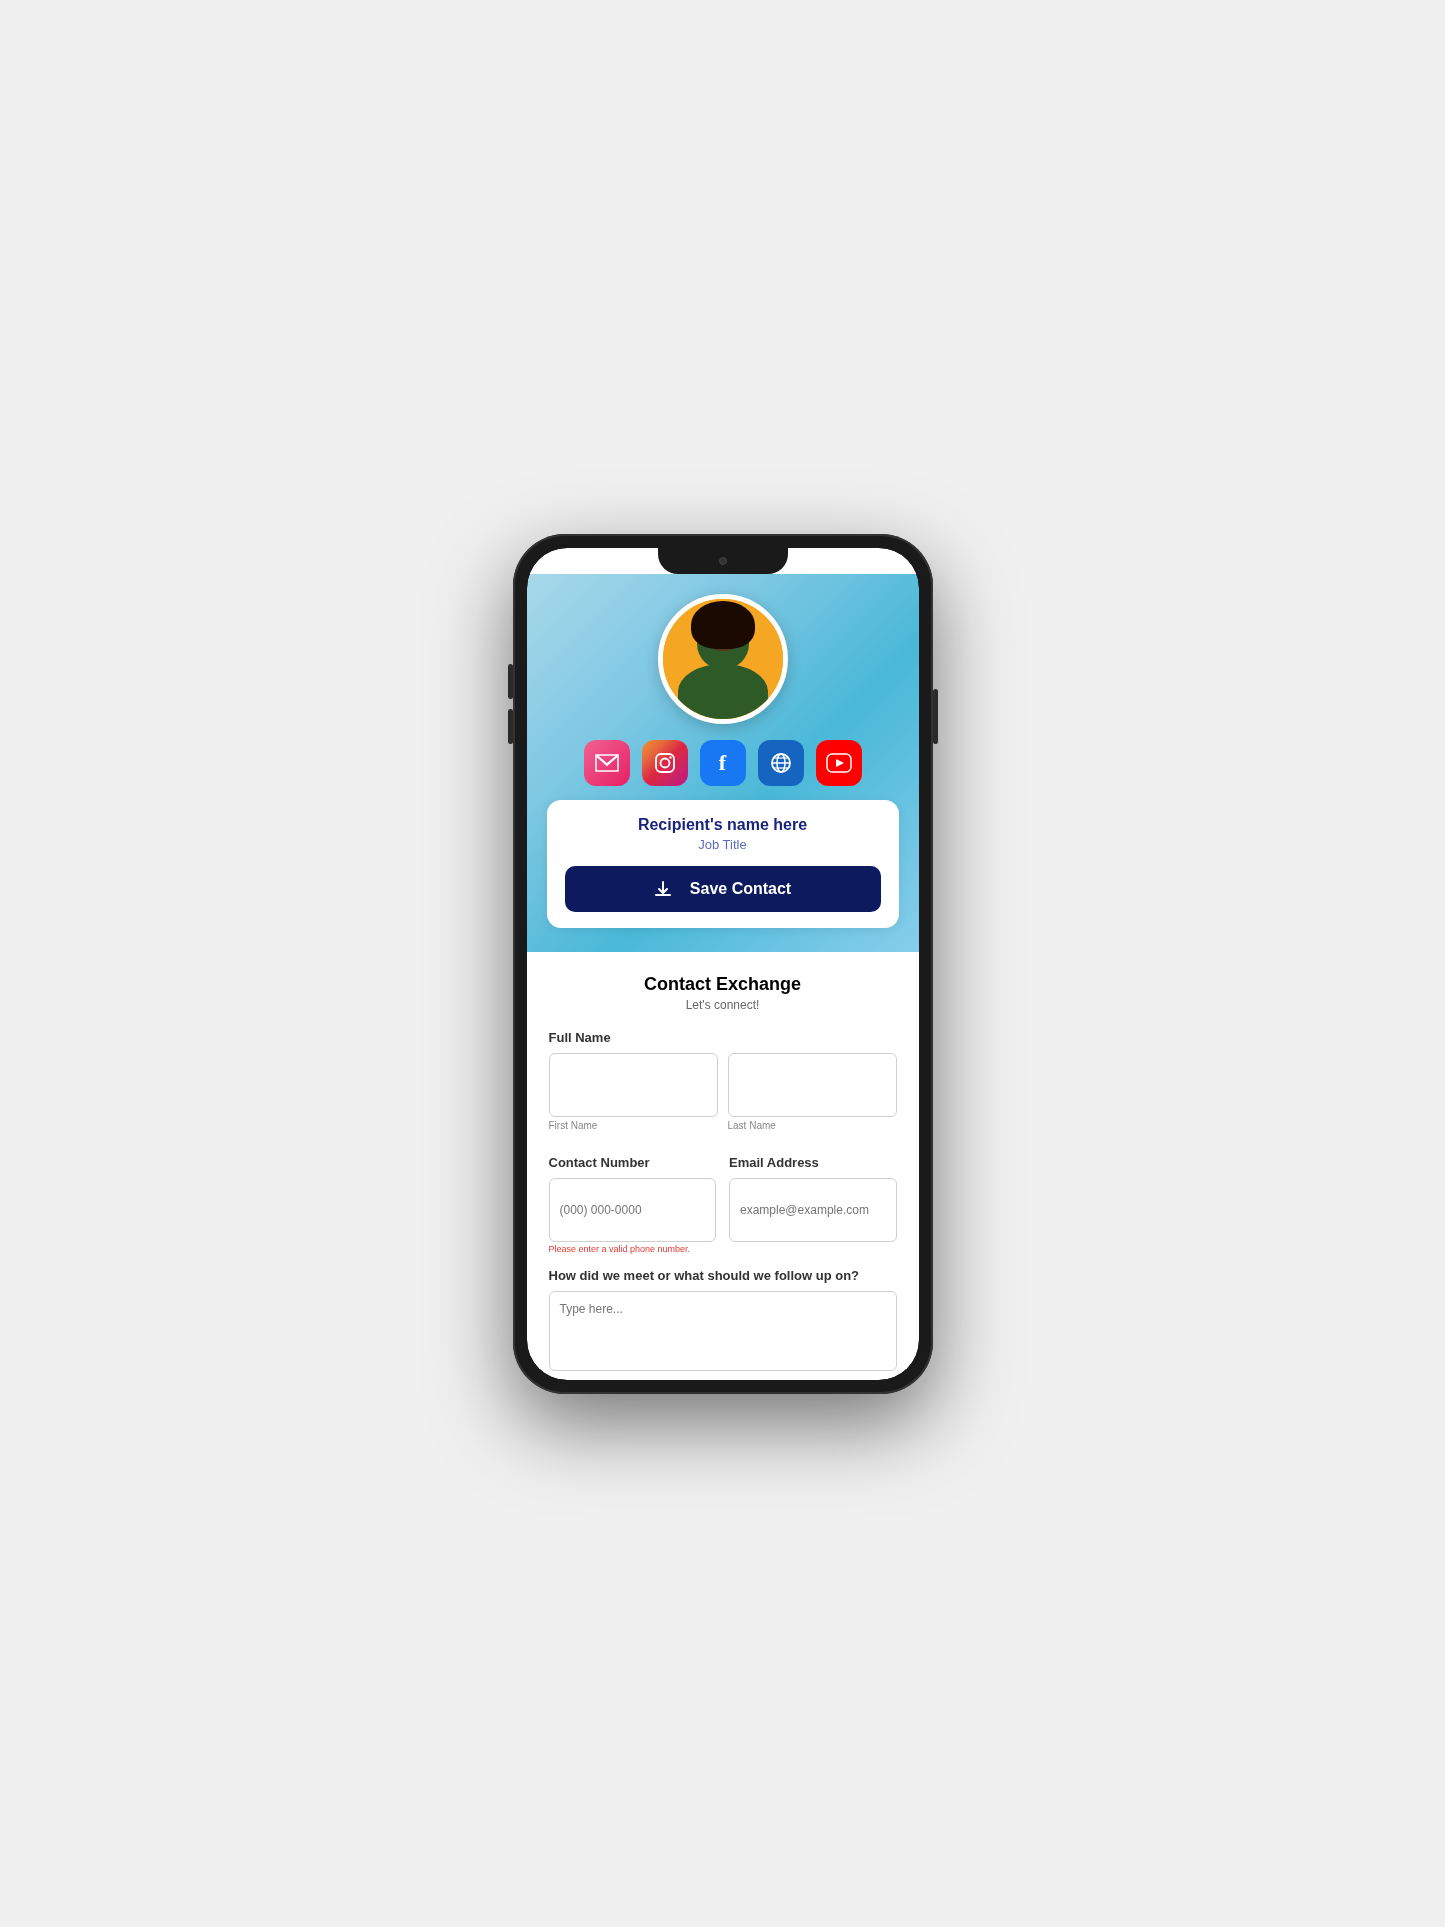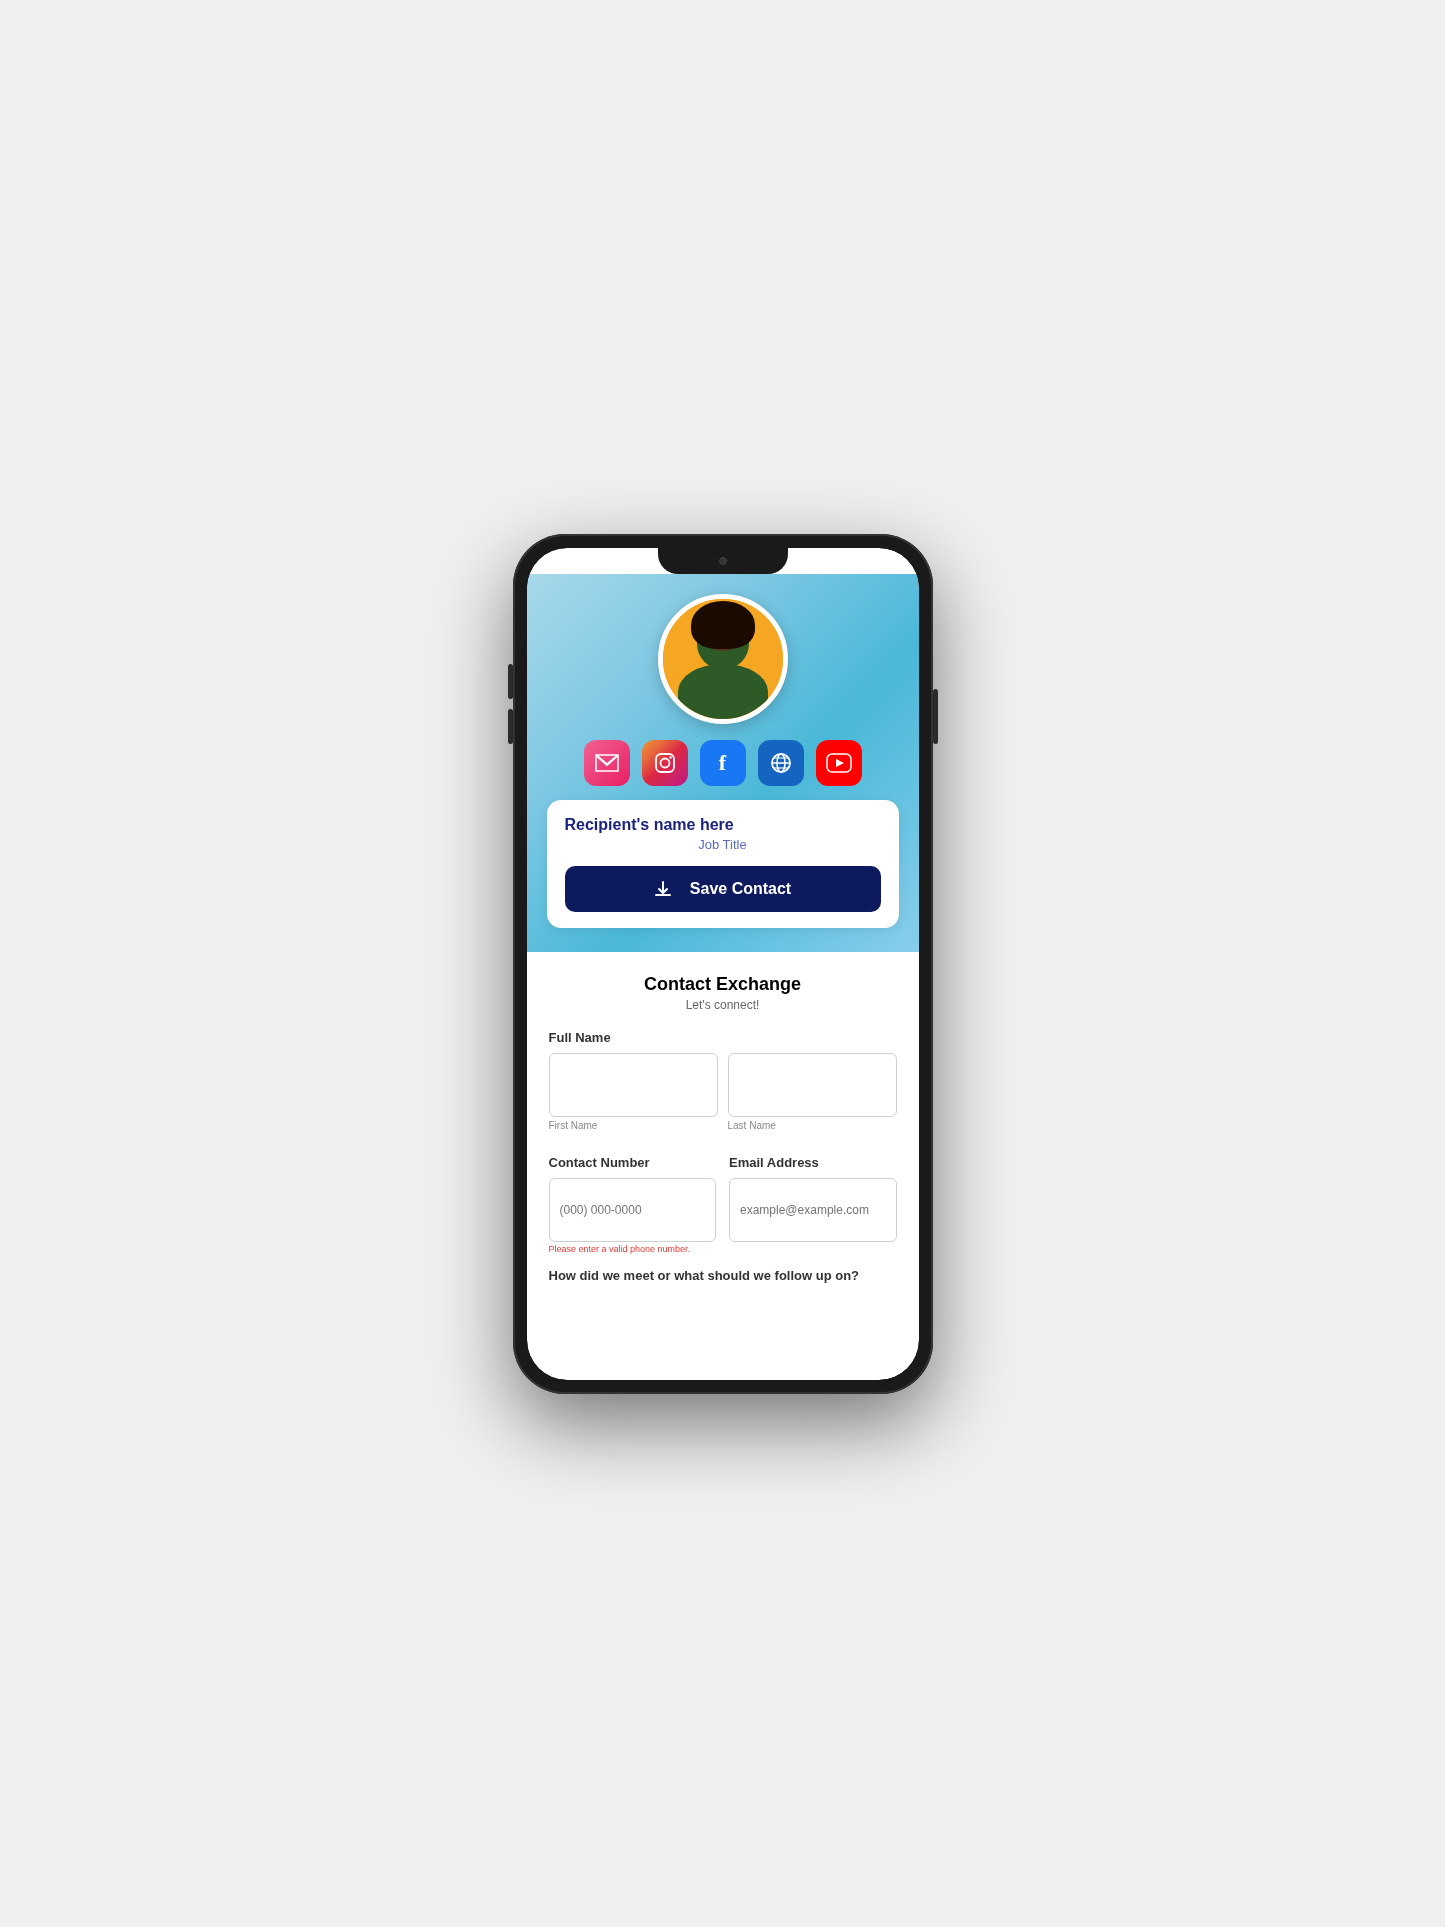--- a/index.html
+++ b/index.html
@@ -206,21 +206,21 @@
       background: #fff;
       border-radius: 14px;
       padding: 16px 18px;
       box-shadow: 0 2px 10px rgba(0,0,0,0.08);
     }
 
     .recipient-name {
       font-size: 16px;
       font-weight: 700;
       color: #1a237e;
-      text-align: left;
+      text-align: center;
       margin-bottom: 3px;
     }
 
     .job-title {
       font-size: 13px;
       color: #5c6bc0;
       text-align: center;
       margin-bottom: 14px;
     }
 
@@ -434,18 +434,19 @@
             </div>
             <div class="form-group">
               <div class="form-section-label">Email Address</div>
               <input type="email" class="form-input" placeholder="example@example.com" style="">
             </div>
           </div>
         </div>
 
         <div class="full-width-group">
           <div class="form-section-label">How did we meet or what should we follow up on?</div>
+          <textarea class="textarea-input" placeholder="Type here..." style=""></textarea>
         </div>
       </div>
 
     </div>
   </div>
 </div>
 
 </body></html>

